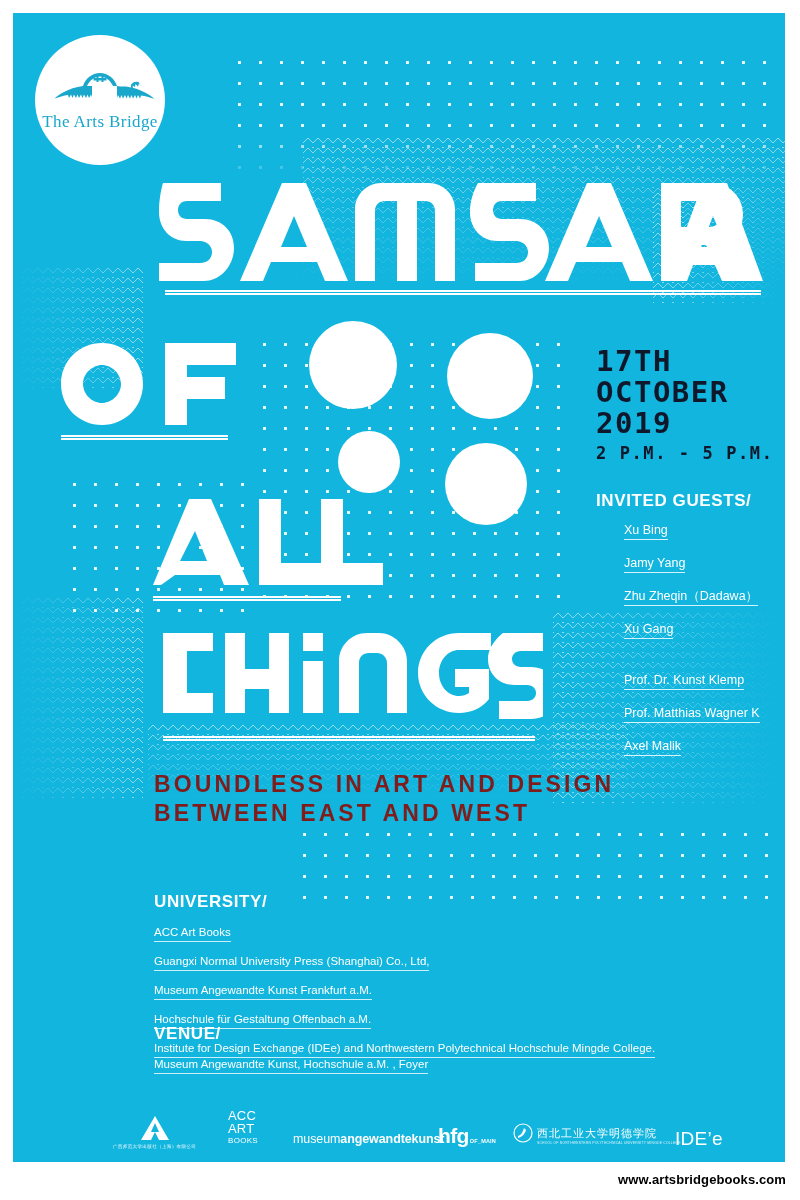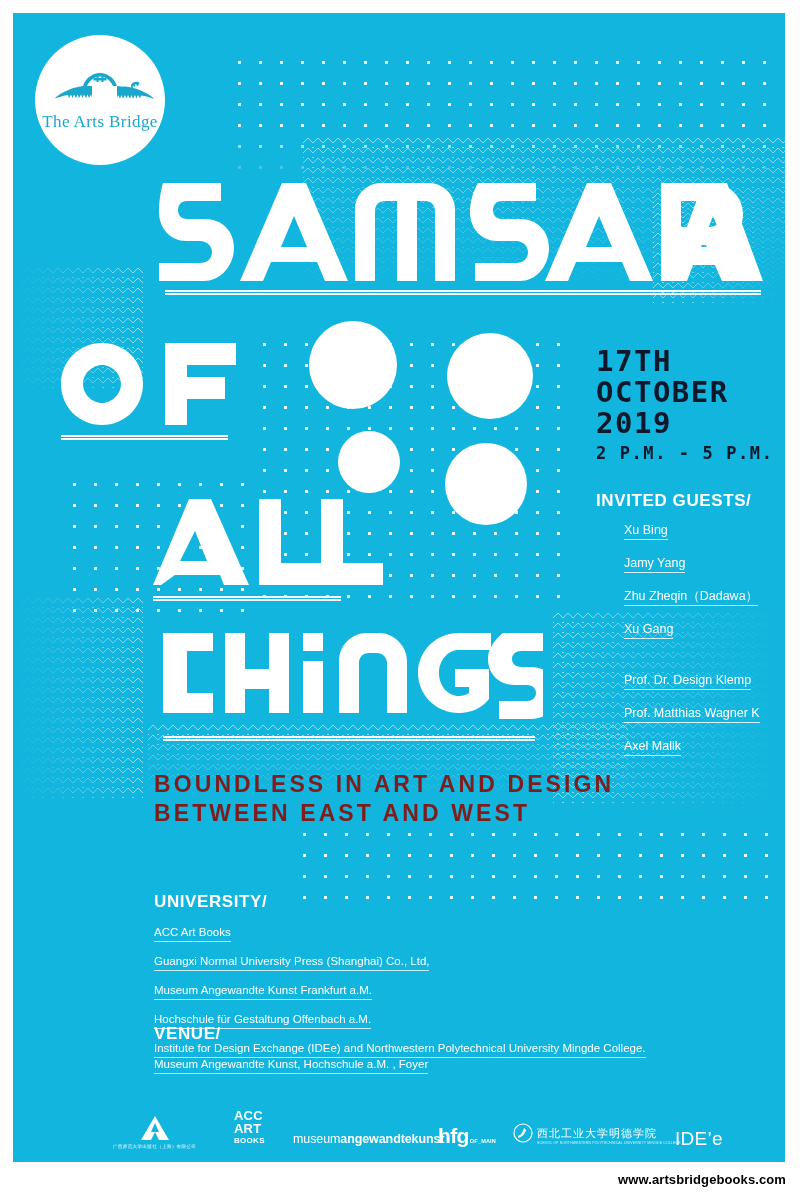--- a/index.html
+++ b/index.html
@@ -219,25 +219,24 @@
     align-items: center;
   }
   .gxnu-cn {
     font-size: 4.6px;
     letter-spacing: .3px;
     white-space: nowrap;
     opacity: .93;
   }
   .acc-logo {
     font-family: "Liberation Sans", sans-serif;
-    font-weight: bold;
+    font-weight: normal;
     font-size: 13px;
     line-height: 12.5px;
     letter-spacing: .2px;
-    margin-left: 6px;
   }
   .acc-logo .small { font-size: 8px; letter-spacing: .3px; }
   .mak-logo {
     font-size: 12.5px;
     letter-spacing: -.1px;
     white-space: nowrap;
   }
   .mak-logo b { font-weight: bold; }
   .hfg-logo {
     font-weight: bold;
@@ -391,37 +390,37 @@
   <div id="guests-block">
     <div class="sec-head">INVITED GUESTS/</div>
 
     <div class="guest-row"><span class="guest">Xu Bing</span></div>
     <div class="guest-row"><span class="guest">Jamy Yang</span></div>
     <div class="guest-row"><span class="guest">Zhu Zheqin（Dadawa）</span></div>
     <div class="guest-row"><span class="guest">Xu Gang</span></div>
 
     <div class="guest-gap"></div>
 
-    <div class="guest-row"><span class="guest">Prof. Dr. Design Klemp</span></div>
+    <div class="guest-row"><span class="guest">Prof. Dr. Kunst Klemp</span></div>
     <div class="guest-row"><span class="guest">Prof. Matthias Wagner K</span></div>
     <div class="guest-row"><span class="guest">Axel Malik</span></div>
   </div>
 
   <div id="subtitle">
     <span>BOUNDLESS IN ART AND DESIGN</span>
     <span>BETWEEN EAST AND WEST</span>
   </div>
 
   <div id="org-block">
     <div class="org-head">UNIVERSITY/</div>
     <div class="org-row"><span class="org-item">ACC Art Books</span></div>
     <div class="org-row"><span class="org-item">Guangxi Normal University Press (Shanghai) Co., Ltd,</span></div>
     <div class="org-row"><span class="org-item">Museum Angewandte Kunst Frankfurt a.M.</span></div>
     <div class="org-row"><span class="org-item">Hochschule für Gestaltung Offenbach a.M.</span></div>
-    <div class="org-row"><span class="org-item">Institute for Design Exchange (IDEe) and Northwestern Polytechnical University Mingde College.</span></div>
+    <div class="org-row"><span class="org-item">Institute for Design Exchange (IDEe) and Northwestern Polytechnical Hochschule Mingde College.</span></div>
   </div>
 
   <div id="venue-block">
     <div class="org-head">VENUE/</div>
     <div class="org-row"><span class="org-item">Museum Angewandte Kunst, Hochschule a.M. , Foyer</span></div>
   </div>
 
   <div id="footer-logos">
 
     <div class="flogo" style="left:0px; top:8px; flex-direction:column; align-items:center;">

